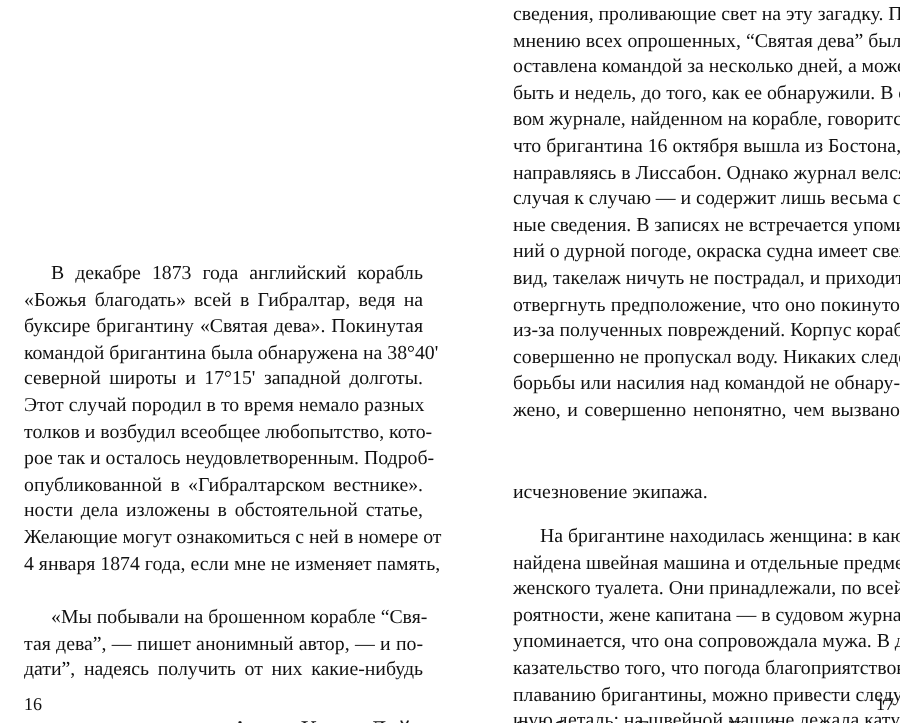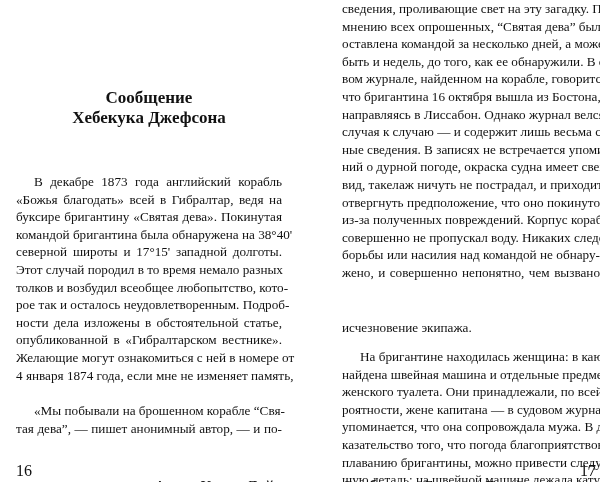--- a/index.html
+++ b/index.html
@@ -9,48 +9,45 @@
   .left { left:0; width:300px; }
   .right { left:300px; width:300px; }
   .title { position:absolute; left:16px; width:266px; top:88px; text-align:center;
            font-weight:bold; font-size:17px; line-height:20px; }
   .text { position:absolute; font-size:13.2px; line-height:17.6px; text-align:justify; }
   .left .text { left:16px; width:266px; }
   .right .text { left:342px; width:258px; left:42px; }
   .line { display:block; white-space:nowrap; text-align-last:justify; text-align:justify; }
   .line.last { text-align-last:left;margin-top:37px; }
   .line.ind { text-indent:18px;margin-top:12px; }
-  .folio { position:absolute; top:462px; font-size:16px; }
+  .folio { position:absolute; top:462px; font-size:12px; }
   .runhead { position:absolute; top:478px; font-size:16px; }
 </style>
 </head>
 <body>
 
 <div class="page left">
-  <div class="title">
-    <div>Сообщение</div>
-    <div>Хебекука Джефсона</div>
-  </div>
   <div class="text" style="top:161px;">
     <span class="line ind">В декабре 1873 года английский корабль</span>
     <span class="line">«Божья благодать» всей в Гибралтар, ведя на</span>
     <span class="line">буксире бригантину «Святая дева». Покинутая</span>
     <span class="line">командой бригантина была обнаружена на 38°40'</span>
     <span class="line">северной широты и 17°15' западной долготы.</span>
     <span class="line">Этот случай породил в то время немало разных</span>
     <span class="line">толков и возбудил всеобщее любопытство, кото-</span>
     <span class="line">рое так и осталось неудовлетворенным. Подроб-</span>
+    <span class="line">опубликованной в «Гибралтарском вестнике».</span>
     <span class="line">ности дела изложены в обстоятельной статье,</span>
-    <span class="line">опубликованной в «Гибралтарском вестнике».</span>
     <span class="line">Желающие могут ознакомиться с ней в номере от</span>
     <span class="line">4 января 1874 года, если мне не изменяет память,</span>
   </div>
   <div class="text" style="top:390px;">
     <span class="line ind">«Мы побывали на брошенном корабле “Свя-</span>
     <span class="line">тая дева”, — пишет анонимный автор, — и по-</span>
+    <span class="line">дати”, надеясь получить от них какие-нибудь</span>
   </div>
   <div class="folio" style="left:16px;">16</div>
   <div class="runhead" style="right:18px;">Артур Конан Дойл</div>
 </div>
 
 <div class="page right">
   <div class="text" style="top:0px;">
     <span class="line">сведения, проливающие свет на эту загадку. По</span>
     <span class="line">мнению всех опрошенных, “Святая дева” была</span>
     <span class="line">оставлена командой за несколько дней, а может</span>

